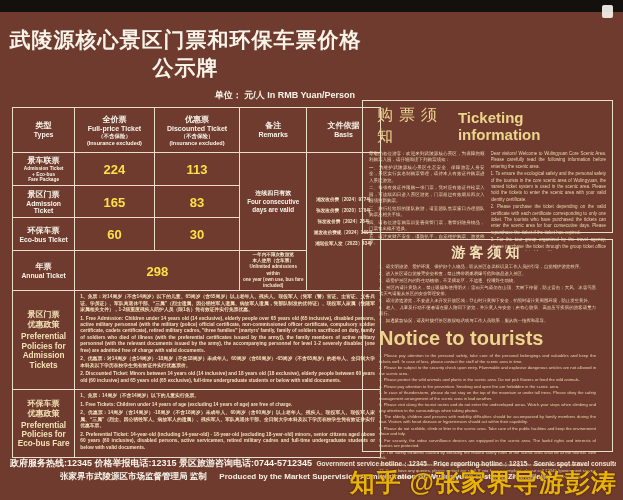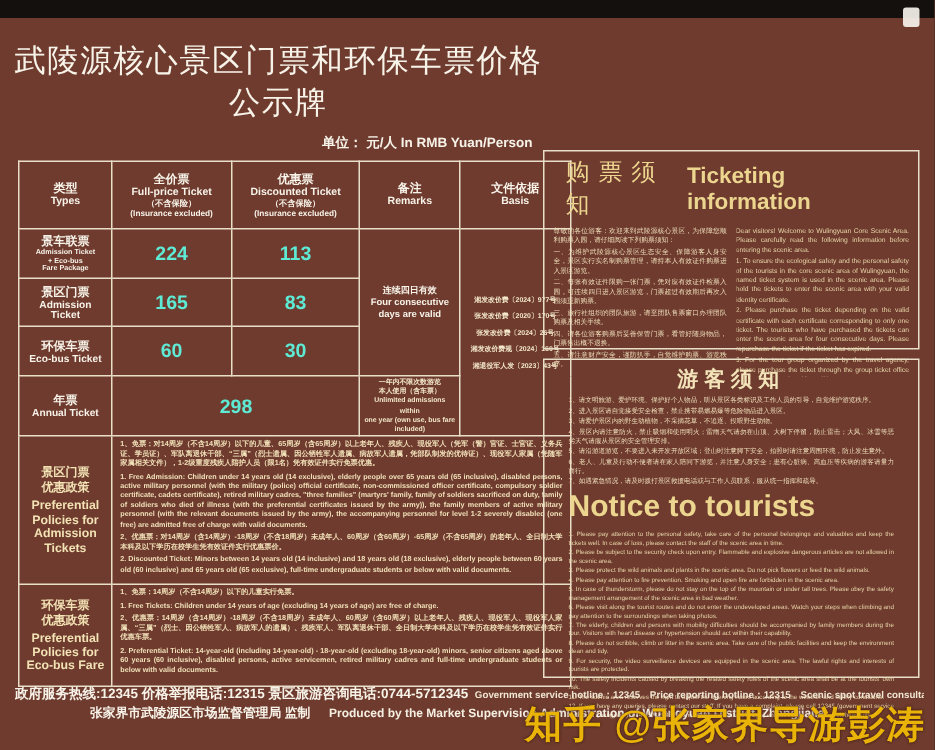--- a/index.html
+++ b/index.html
@@ -1,34 +1,34 @@
 <!DOCTYPE html>
 <html><head>
 <meta charset="utf-8">
 <style>
   html,body{margin:0;padding:0;}
   body{font-family:"Liberation Sans","DejaVu Sans",sans-serif;background:#1a1210;}
   .board{position:relative;width:623px;height:500px;background:#6e3b2e;overflow:hidden;}
   .topbar{position:absolute;top:0;left:0;width:623px;height:12px;background:#14100e;}
   .corner-mark{position:absolute;top:5px;right:10px;width:11px;height:13px;background:#f5f2ec;border-radius:2px;opacity:.92;}
 
-  .title-cn{position:absolute;top:26px;left:8px;width:355px;text-align:center;color:#f8f3e9;font-size:21px;font-weight:normal;letter-spacing:1px;}
+  .title-cn{position:absolute;top:26px;left:8px;width:355px;text-align:center;color:#f8f3e9;font-size:21px;font-weight:bold;letter-spacing:1px;}
   .title-en{position:absolute;top:56px;left:18px;width:335px;text-align:center;color:#f6f0e4;font-size:12px;font-weight:bold;line-height:1.25;}
   .unit-line{position:absolute;top:89px;left:12px;width:343px;text-align:right;color:#f8f3e9;font-size:9px;font-weight:bold;}
 
   table.price-table{position:absolute;top:107px;left:12px;width:369px;border-collapse:collapse;table-layout:fixed;}
   .price-table th,.price-table td{border:1px solid #e9dfc9;padding:1px 2px;text-align:center;vertical-align:middle;color:#f8f3e9;overflow:hidden;}
   .c0{width:58px;}.c1{width:74px;}.c2{width:80px;}.c3{width:62px;}.c4{width:69px;}
   .hd-cn{display:block;font-size:8px;font-weight:bold;}
   .hd-en{display:block;font-size:7px;font-weight:bold;line-height:1.15;}
   .hd-note{display:block;font-size:5.5px;font-weight:bold;line-height:1.2;}
   .lbl-cn{display:block;font-size:8px;font-weight:bold;}
   .lbl-en{display:block;font-size:6.8px;font-weight:bold;line-height:1.1;}
   .lbl-en-sm{display:block;font-size:4.8px;font-weight:bold;line-height:1.25;}
-  .price{font-size:13px;font-weight:bold;color:#5eead4;}
+  .price{font-size:13px;font-weight:bold;color:#fde047;}
   .rem-cn{display:block;font-size:6px;font-weight:bold;}
   .rem-en{display:block;font-size:6.3px;font-weight:bold;line-height:1.25;}
   .rem-tiny{display:block;font-size:4.6px;font-weight:bold;line-height:1.35;color:#f3e7c9;}
   .basis-line{display:block;font-size:4.6px;font-weight:bold;color:#f3e7c9;margin:6px 0;white-space:nowrap;}
   .pref-lbl-cn{display:block;font-size:8px;font-weight:bold;color:#f2e2b4;line-height:1.25;}
   .pref-lbl-en{display:block;font-size:8.2px;font-weight:bold;color:#f2e2b4;line-height:1.15;margin-top:2px;}
   td.pref-body{text-align:left;vertical-align:top;padding:3px 5px;}
   td.pref-body p{margin:0 0 2px 0;font-size:4.8px;line-height:1.35;color:#f1e0b8;font-weight:bold;text-align:justify;}
 
   .panel{position:absolute;left:362px;width:251px;border:1px solid #e9dfc9;background:transparent;box-sizing:border-box;}

